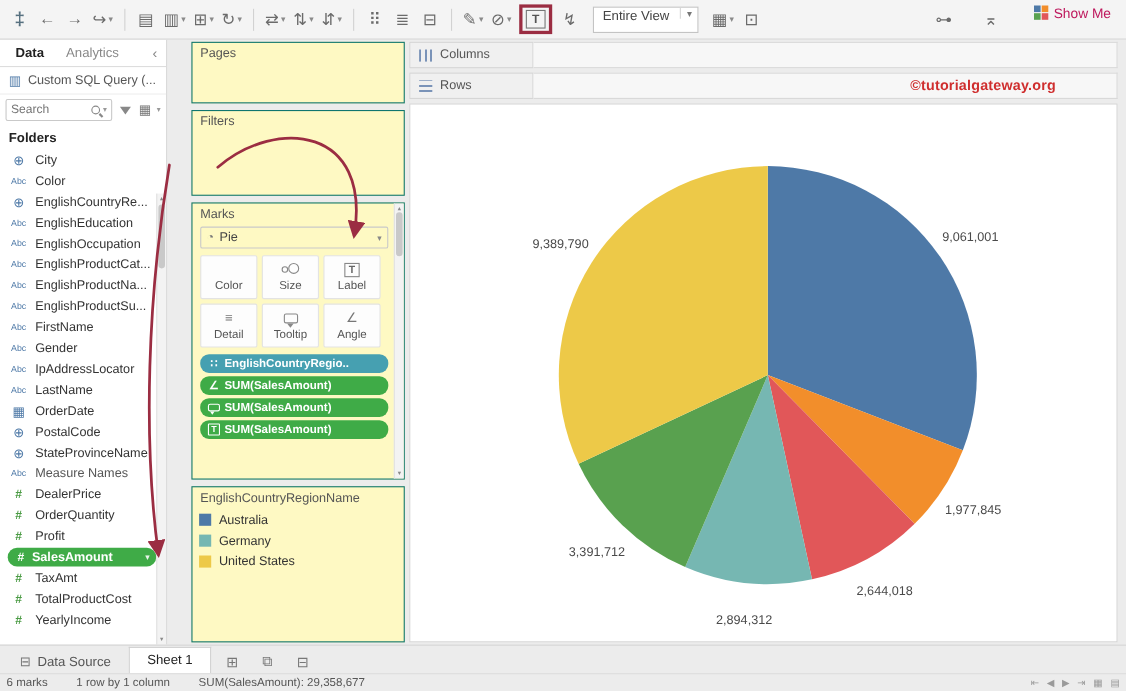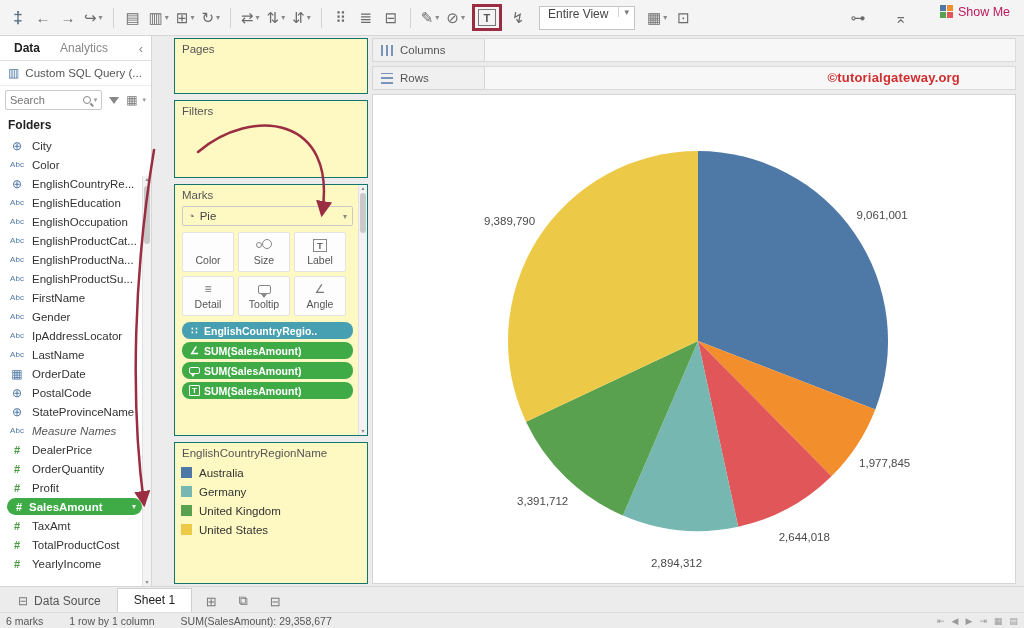--- a/index.html
+++ b/index.html
@@ -39,21 +39,21 @@
   .search-box{flex:1;display:flex;align-items:center;border:1px solid #c9c9c9;border-radius:2px;height:20px;padding:0 4px;background:#fff}
   .search-box input{border:none;outline:none;width:64px;font-size:11px;color:#777;font-family:"Liberation Sans",sans-serif;background:transparent}
   .mag{width:8px;height:8px;border:1.5px solid #888;border-radius:50%;position:relative;margin-left:auto}
   .mag::after{content:"";position:absolute;width:4px;height:1.5px;background:#888;transform:rotate(45deg);left:6px;top:7px}
   .sb-caret{font-size:7px;color:#999;margin-left:3px}
   .funnel{width:0;height:0;border-left:5px solid transparent;border-right:5px solid transparent;border-top:7px solid #888;position:relative;margin:0 2px}
   .viewopt{display:flex;align-items:center;color:#777;font-size:12px;gap:2px}
   .folders-hd{height:22px;display:flex;align-items:center;padding:0 8px;font-weight:bold;font-size:12px;color:#222}
   .field-list{flex:1;position:relative;overflow:hidden;padding-right:9px}
   .field-row{height:19px;display:flex;align-items:center;gap:5px;padding-left:7px;font-size:11.5px;color:#333;white-space:nowrap}
-  .field-row.italic .f-label{font-style:italic;color:#555}
+  .field-row.italic .f-label{color:#555}
   .f-icon{width:20px;min-width:20px;text-align:center;font-size:12px}
   .f-icon.dim{color:#4e79a7}
   .f-icon.meas{color:#4b9b44;font-weight:bold;font-size:11px}
   .f-icon.abc{font-size:8px;letter-spacing:0}
   .sel-pill{display:flex;align-items:center;background:var(--pill_green);border-radius:9px;height:17px;color:#fff;padding:0 6px 0 2px;width:142px}
   .sel-pill .f-icon{color:#fff}
   .sp-label{font-size:11.5px;font-weight:bold;flex:1}
   .sp-caret{font-size:8px;color:#eaf5ea}
   .v-scroll{position:absolute;right:0;top:0;bottom:0;width:9px;background:#f3f3f3;border-left:1px solid #e2e2e2}
   .v-scroll .thumb{position:absolute;left:1px;right:1px;top:10px;height:58px;background:#c9c9c9;border-radius:3px}
@@ -407,24 +407,20 @@
     <div class="legend-items" id="legend-items">
         <div class="legend-row">
           <span class="swatch" style="background:#4e79a7"></span>
           <span>Australia</span>
         </div>
         <div class="legend-row">
           <span class="swatch" style="background:#76b7b2"></span>
           <span>Germany</span>
         </div>
         <div class="legend-row">
-          <span class="swatch" style="background:#59a14f"></span>
-          <span>United Kingdom</span>
-        </div>
-        <div class="legend-row">
           <span class="swatch" style="background:#edc948"></span>
           <span>United States</span>
         </div>
       </div>
   </div>
 </div>
 
 <div class="view-area">
   <div class="shelf rows">
     <div class="shelf-hd">

